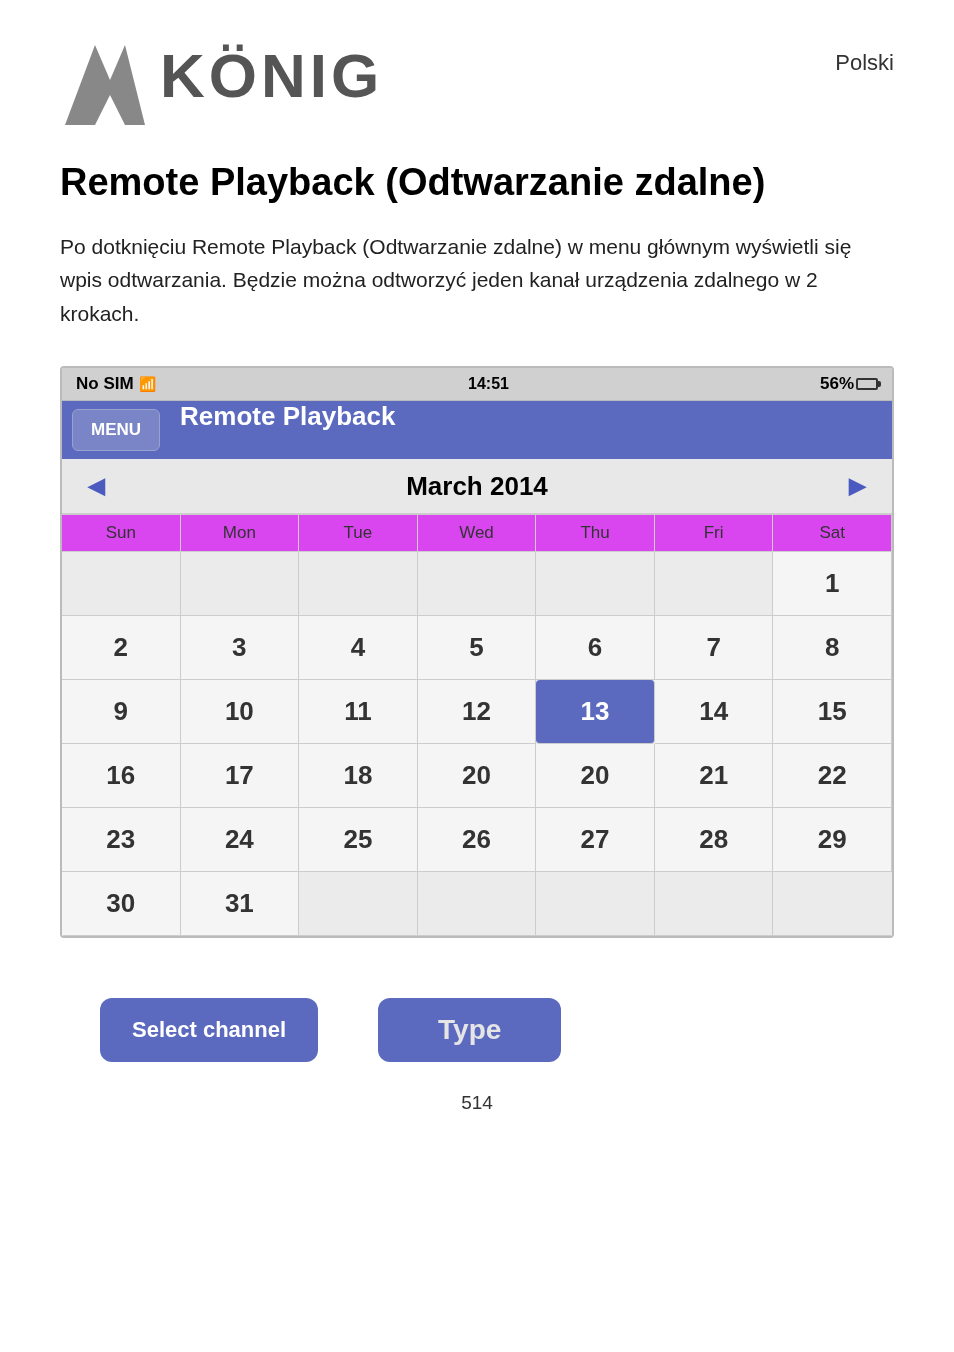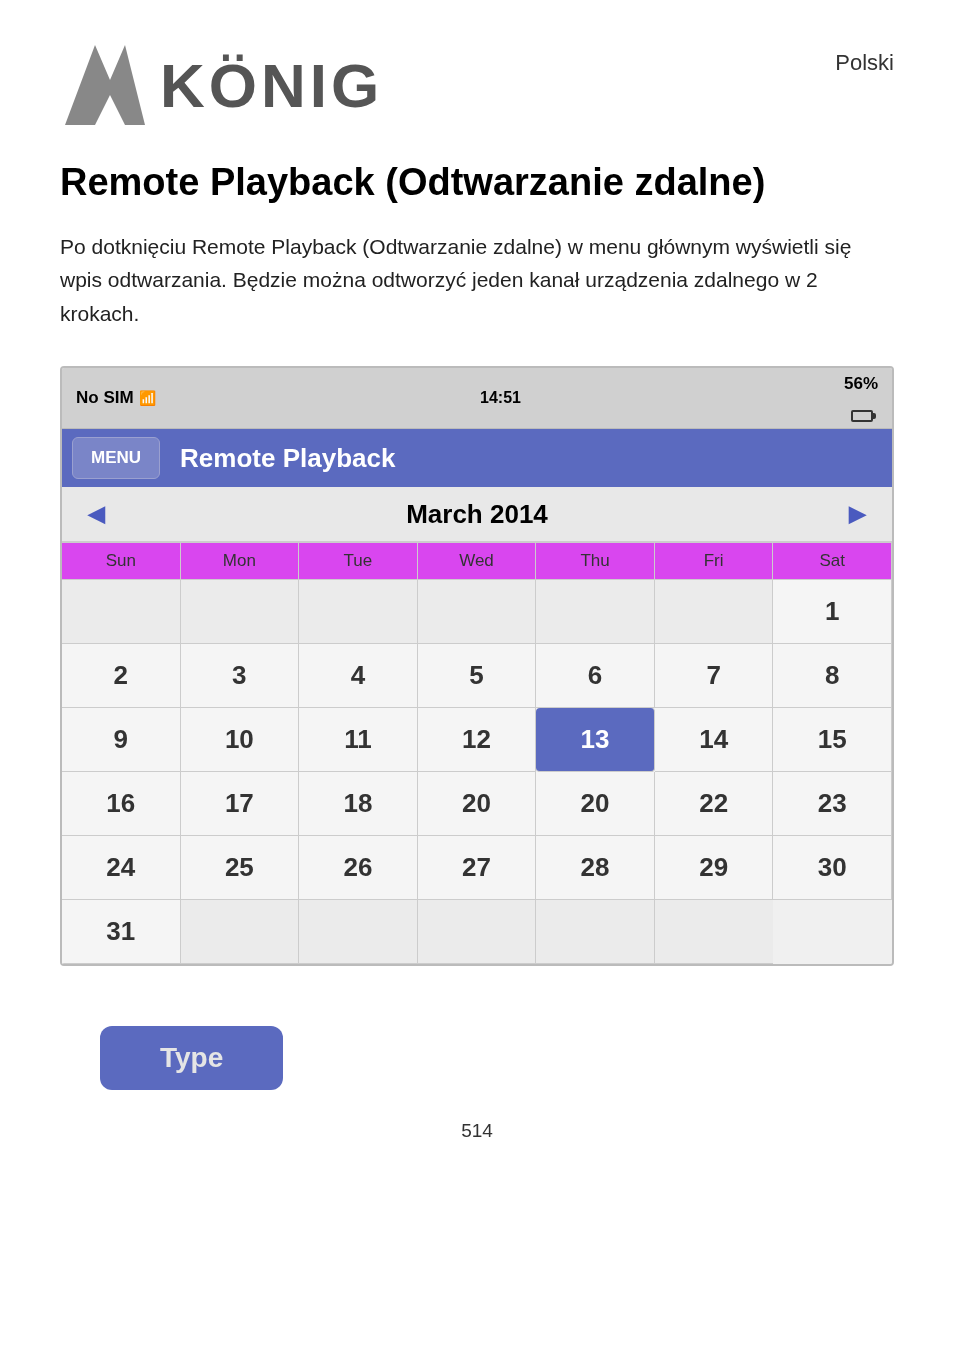--- a/index.html
+++ b/index.html
@@ -23,21 +23,20 @@
     
     .header {
       display: flex;
       justify-content: space-between;
       align-items: flex-start;
       margin-bottom: 30px;
     }
 
     .logo {
       display: flex;
-      align-items: center;
     }
 
     .logo-icon {
       width: 90px;
       height: 90px;
       margin-right: 10px;
     }
 
     .logo-text {
       font-size: 62px;
@@ -103,23 +102,22 @@
     }
 
     .status-center {
       font-size: 16px;
       font-weight: 700;
     }
 
     .status-right {
       display: flex;
       align-items: center;
-      gap: 16px;
+      gap: 0;
       font-size: 17px;
-      flex-direction: column;
     }
 
     .battery-icon {
       display: inline-block;
       width: 22px;
       height: 12px;
       border: 2px solid #333;
       border-radius: 2px;
       position: relative;
       margin-left: 2px;
@@ -138,21 +136,20 @@
     .battery-fill {
       height: 100%;
       width: 56%;
       background: #333;
     }
 
     
     .nav-bar {
       background: #5b6abf;
       display: flex;
-      align-items: center;
       padding: 0;
     }
 
     .menu-btn {
       background: #7a85c8;
       color: #fff;
       font-size: 17px;
       font-weight: 600;
       padding: 10px 18px;
       border-radius: 6px;
@@ -364,20 +361,21 @@
         <div class="cal-cell">12</div>
         <div class="cal-cell selected">13</div>
         <div class="cal-cell">14</div>
         <div class="cal-cell">15</div>
 
         <div class="cal-cell">16</div>
         <div class="cal-cell">17</div>
         <div class="cal-cell">18</div>
         <div class="cal-cell">20</div>
         <div class="cal-cell">20</div>
+        <div class="cal-cell">21</div>
         <div class="cal-cell">22</div>
 
         <div class="cal-cell">23</div>
         <div class="cal-cell">24</div>
         <div class="cal-cell">25</div>
         <div class="cal-cell">26</div>
         <div class="cal-cell">27</div>
         <div class="cal-cell">28</div>
         <div class="cal-cell">29</div>
 
@@ -387,18 +385,19 @@
         <div class="cal-cell empty"></div>
         <div class="cal-cell empty"></div>
         <div class="cal-cell empty"></div>
         <div class="cal-cell empty"></div>
       </div>
     </div>
 
   </div>
 
   <div class="bottom-buttons">
+    <button class="btn-select-channel">Select channel</button>
     <button class="btn-type">Type</button>
   </div>
 
   <div class="page-number">514</div>
 
 </div>
 
 </body></html>

